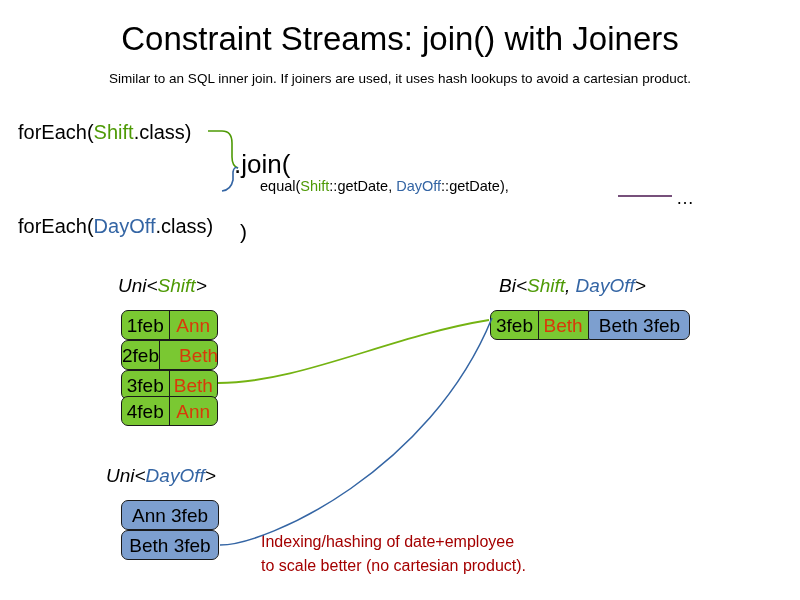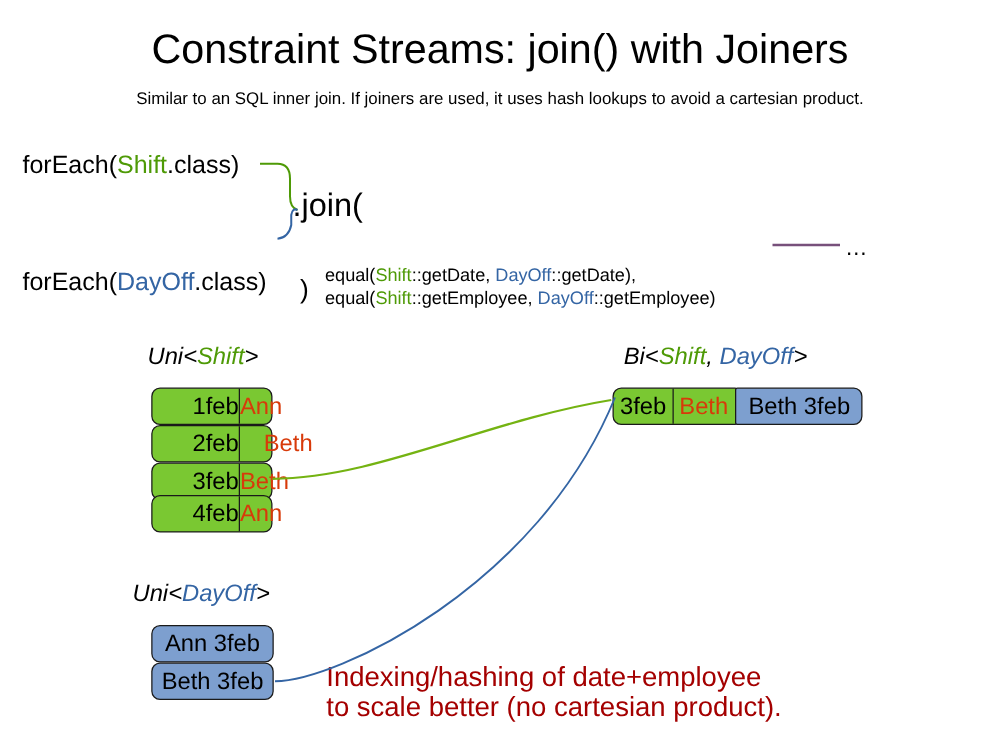--- a/index.html
+++ b/index.html
@@ -60,21 +60,20 @@
   .join-open  { left: 234px; top: 152px; font-size: 26px; }
   .join-close { left: 240px; top: 220px; font-size: 21px; }
 
   .equal-line {
     position: absolute;
     left: 260px;
     font-size: 14.5px;
     line-height: 17px;
     white-space: nowrap;
     color: #000;
-    margin-top: 35px;
   }
   .equal-1 { top: 178px; }
   .equal-2 { top: 196px; }
 
   .tok-green { color: #4e9a06; }
   .tok-blue  { color: #3465a4; }
 
   .etc-line {
     position: absolute;
     left: 618px;
@@ -110,21 +109,21 @@
     position: absolute;
     box-sizing: border-box;
     border: 1.6px solid #1a1a1a;
     border-radius: 7px;
     display: flex;
     align-items: center;
     font-size: 19px;
     line-height: 19px;
     white-space: nowrap;
   }
-  .box-green { background: #7ac832; padding-left: 32px; }
+  .box-green { background: #7ac832; }
   .box-blue  { background: #7d9fcf; }
 
   .cell {
     display: flex;
     align-items: center;
     justify-content: center;
     height: 100%;
     box-sizing: border-box;
   }
   .cell-date {
@@ -179,21 +178,21 @@
     border-radius: 2px 7px 7px 2px;
     width: 102px;
     margin-left: -1.6px;
   }
 
   
   .annotation {
     position: absolute;
     left: 261px;
     top: 530px;
-    font-size: 22px;
+    font-size: 16px;
     line-height: 24px;
     color: #a40000;
     white-space: nowrap;
   }
 
   
   #connectors {
     position: absolute;
     left: 0;
     top: 0;
@@ -211,21 +210,20 @@
   <div class="subtitle">Similar to an SQL inner join. If joiners are used, it uses hash lookups to avoid a cartesian product.</div>
 
   <div class="code-line foreach-shift"><span>forEach(</span><span class="tok-green">Shift</span><span>.class)</span></div>
 
   <div class="code-line foreach-dayoff"><span>forEach(</span><span class="tok-blue">DayOff</span><span>.class)</span></div>
 
   <div class="code-line join-open">.join(</div>
 
   <div class="equal-line equal-1"><span>equal(</span><span class="tok-green">Shift</span><span>::getDate, </span><span class="tok-blue">DayOff</span><span>::getDate),</span></div>
 
-  <div class="equal-line equal-2"><span>equal(</span><span class="tok-green">Shift</span><span>::getEmployee, </span><span class="tok-blue">DayOff</span><span>::getEmployee)</span></div>
 
   <div class="code-line join-close">)</div>
 
   <div class="etc-line"></div>
   <div class="etc-dots">…</div>
 
   <div class="stream-label label-uni-shift"><span>Uni&lt;</span><span class="tok-green">Shift</span><span>&gt;</span></div>
 
   <div class="box box-green shift-row shift-row-0">
     <span class="cell cell-date">1feb</span>

